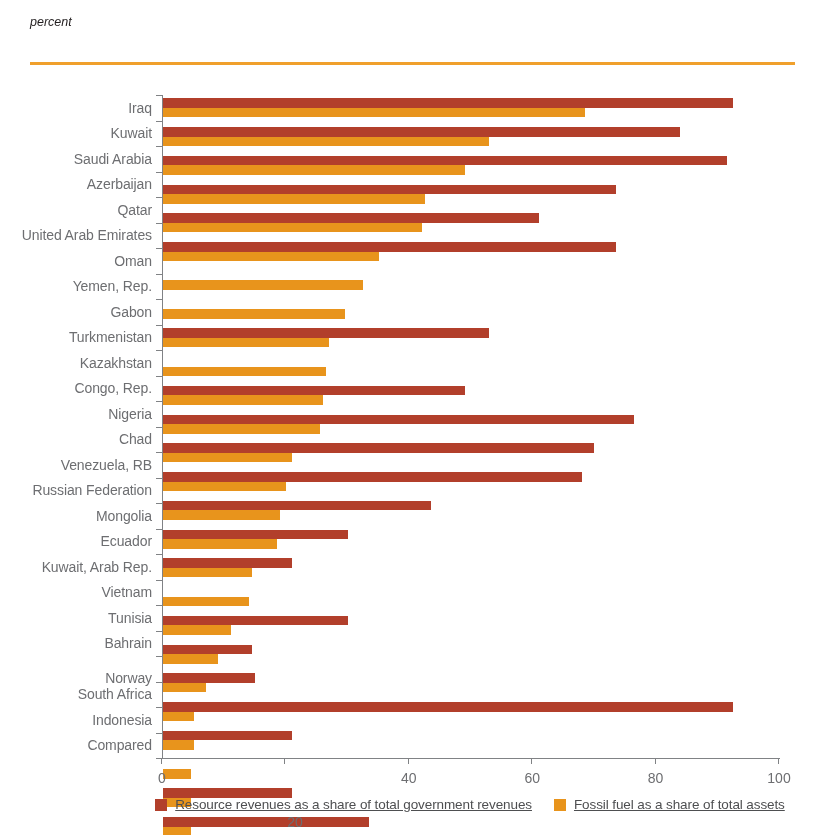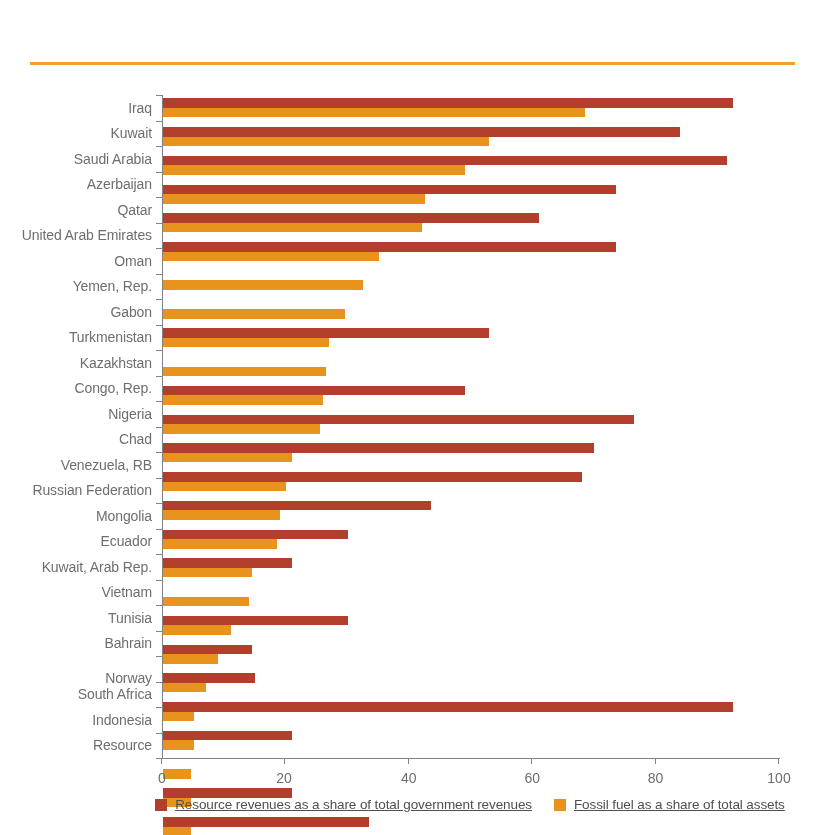--- a/index.html
+++ b/index.html
@@ -43,20 +43,21 @@
   .legend{display:flex;align-items:center;gap:22px;}
   .legend-item{display:flex;align-items:center;font-size:13.5px;color:#4e4f51;white-space:nowrap;letter-spacing:-0.1px;text-decoration:underline;}
   .swatch{display:inline-block;width:12px;height:12px;margin-right:8px;flex:0 0 auto;}
 </style>
 </head>
 <body>
 
 <div class="figure">
 
   <div class="header">
+    <div class="unit">percent</div>
   </div>
 
   <div class="rule" style="background: rgb(240, 160, 44);"></div>
 
   <div class="chart">
 
     <div class="ylabels" id="ylabels">
         <span class="country-label" style="top: 12.75px;">Iraq</span>
         <span class="country-label" style="top: 38.25px; text-align: right;">Kuwait</span>
         <span class="country-label" style="top: 63.75px;">Saudi Arabia</span>
@@ -75,21 +76,21 @@
         <span class="country-label" style="top: 395.25px;">Russian Federation</span>
         <span class="country-label" style="top: 420.75px;">Mongolia</span>
         <span class="country-label" style="top: 446.25px;">Ecuador</span>
         <span class="country-label" style="top: 471.75px;">Kuwait, Arab Rep.</span>
         <span class="country-label" style="top: 497.25px;">Vietnam</span>
         <span class="country-label" style="top: 522.75px;">Tunisia</span>
         <span class="country-label" style="top: 548.25px;">Bahrain</span>
         <span class="country-label" style="top: 583px;">Norway</span>
         <span class="country-label" style="top: 599.25px;">South Africa</span>
         <span class="country-label" style="top: 624.75px;">Indonesia</span>
-        <span class="country-label" style="top: 650.25px;">Resource</span>
+        <span class="country-label" style="top: 650.25px;">Compared</span>
       </div>
 
     <div class="plot">
       <div id="rows">
           <div class="row">
             <div class="bar red" style="width: 92.5%; background: rgb(178, 63, 43);"></div>
             <div class="bar orange" style="width: 68.5%; background: rgb(232, 148, 28);"></div>
           </div>
           <div class="row">
             <div class="bar red" style="width: 84%; background: rgb(178, 63, 43);"></div>
@@ -228,21 +229,21 @@
           <div class="xtick" style="left: 60%;"></div>
           <div class="xtick" style="left: 80%;"></div>
           <div class="xtick" style="left: 100%;"></div>
         </div>
       <div class="yaxis-line"></div>
       <div class="xaxis-line"></div>
     </div>
 
     <div class="xlabels" id="xlabels">
         <span class="xlabel" style="left: 162px;">0</span>
-        <span class="xlabel" style="left: 284px;">20</span>
+        <span class="xlabel" style="left: 295px; margin-top: 44px;">20</span>
         <span class="xlabel" style="left: 408.8px;">40</span>
         <span class="xlabel" style="left: 532.2px;">60</span>
         <span class="xlabel" style="left: 655.6px;">80</span>
         <span class="xlabel" style="left: 779px;">100</span>
       </div>
 
     <div class="legend-wrap">
       <div class="legend">
         <span class="legend-item">
           <span class="swatch" style="background: rgb(178, 63, 43);"></span>

